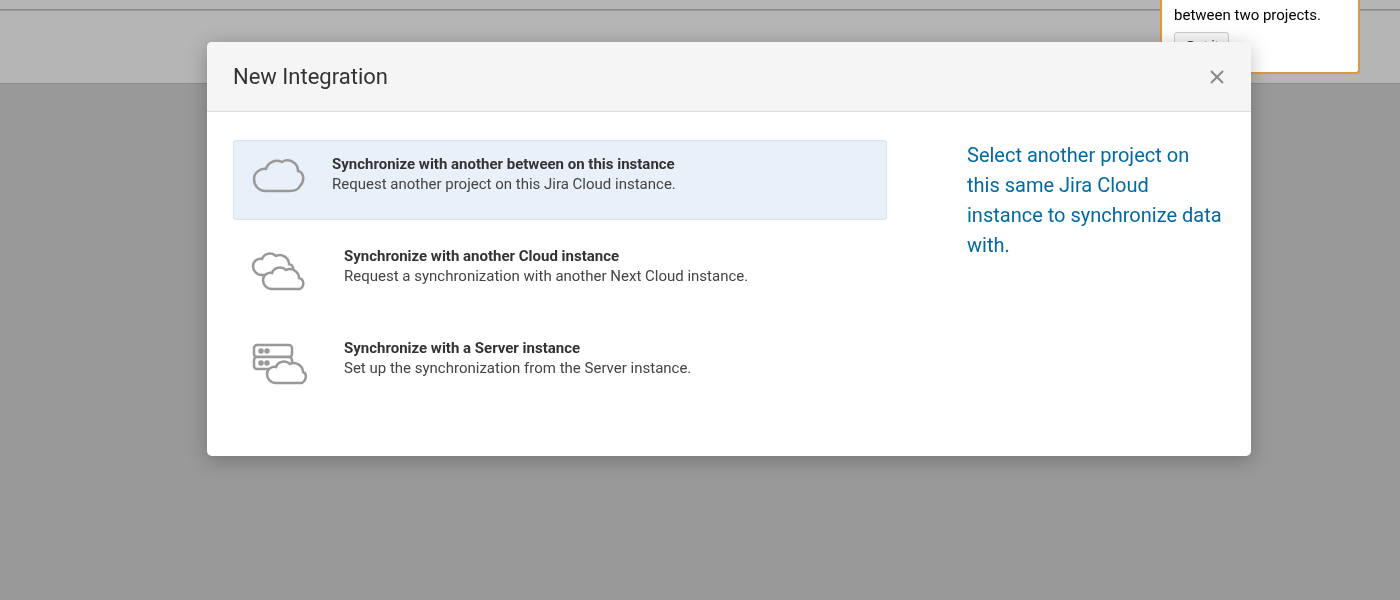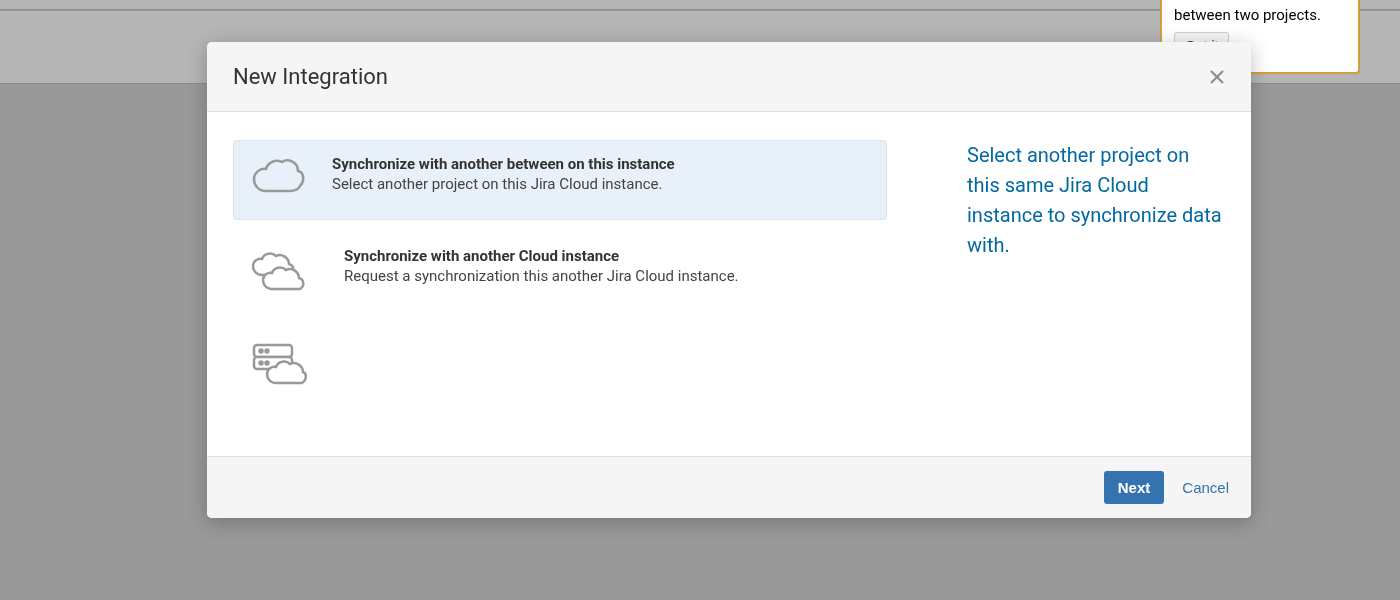--- a/index.html
+++ b/index.html
@@ -200,55 +200,55 @@
     <div class="options-col">
 
       <div class="option selected">
         <div class="option-icon">
           <svg viewBox="0 0 60 50" fill="none" stroke="#999" stroke-width="2.5">
             <path d="M18 36 C10 36 6 30 6 24 C6 18 12 13 18 14 C20 7 28 4 34 7 C40 3 50 7 50 16 C56 17 57 26 52 31 C50 35 46 36 42 36 Z"></path>
           </svg>
         </div>
         <div class="option-text">
           <div class="option-title">Synchronize with another between on this instance</div>
-          <div class="option-desc">Select another project on this Jira Cloud instance.</div>
+          <div class="option-desc">Request another project on this Jira Cloud instance.</div>
         </div>
       </div>
 
       <div class="option">
         <div class="option-icon">
           <svg viewBox="0 0 60 50" fill="none" stroke="#999" stroke-width="2.5">
             <path d="M14 28 C8 28 5 23 5 19 C5 14 10 11 14 12 C16 6 24 5 28 9 C34 6 41 11 41 17 C46 18 47 25 42 28 Z" fill="#fff"></path>
             <path d="M24 42 C18 42 15 37 15 33 C15 28 20 25 24 26 C26 20 34 19 38 23 C44 20 51 25 51 31 C56 32 57 39 52 42 Z" fill="#fff"></path>
           </svg>
         </div>
         <div class="option-text">
           <div class="option-title">Synchronize with another Cloud instance</div>
-          <div class="option-desc">Request a synchronization this another Jira Cloud instance.</div>
+          <div class="option-desc">Request a synchronization with another Next Cloud instance.</div>
         </div>
       </div>
 
       <div class="option">
         <div class="option-icon">
           <svg viewBox="0 0 60 50" fill="none" stroke="#999" stroke-width="2.5">
             <rect x="6" y="6" width="38" height="12" rx="3" fill="#fff"></rect>
             <rect x="6" y="18" width="38" height="12" rx="3" fill="#fff"></rect>
             <circle cx="13" cy="12" r="1.5" fill="#999"></circle>
             <circle cx="19" cy="12" r="1.5" fill="#999"></circle>
             <circle cx="13" cy="24" r="1.5" fill="#999"></circle>
             <circle cx="19" cy="24" r="1.5" fill="#999"></circle>
             <path d="M28 44 C22 44 19 39 19 35 C19 30 24 27 28 28 C30 22 38 21 42 25 C48 22 55 27 55 33 C59 34 59 41 54 44 Z" fill="#fff"></path>
           </svg>
         </div>
+        <div class="option-text">
+          <div class="option-title">Synchronize with a Server instance</div>
+          <div class="option-desc">Set up the synchronization from the Server instance.</div>
+        </div>
       </div>
 
     </div>
 
     <div class="details-col">
       <div class="details-text">Select another project on this same Jira Cloud instance to synchronize data with.</div>
     </div>
   </div>
 
-  <div class="modal-footer">
-    <button class="btn-primary">Next</button>
-    <button class="btn-link">Cancel</button>
-  </div>
 </div>
 
 </body></html>

